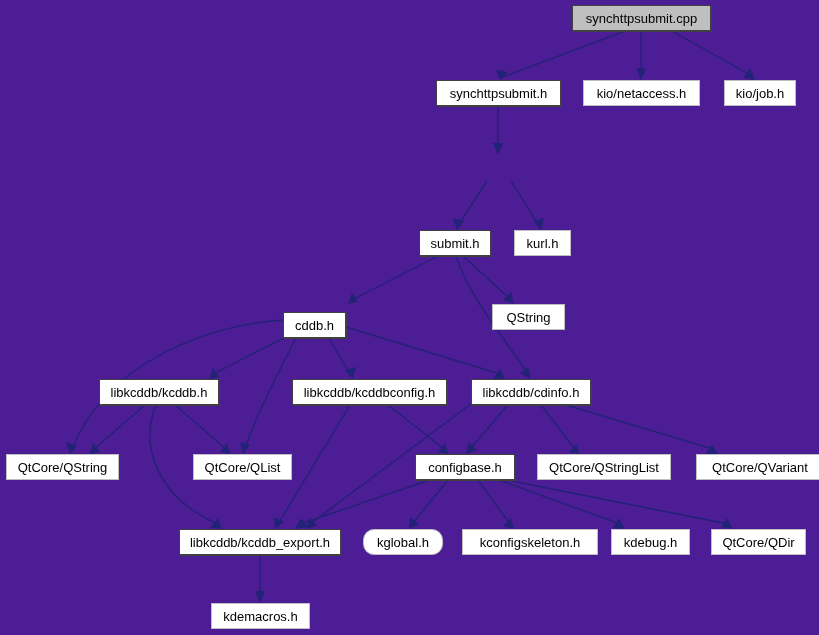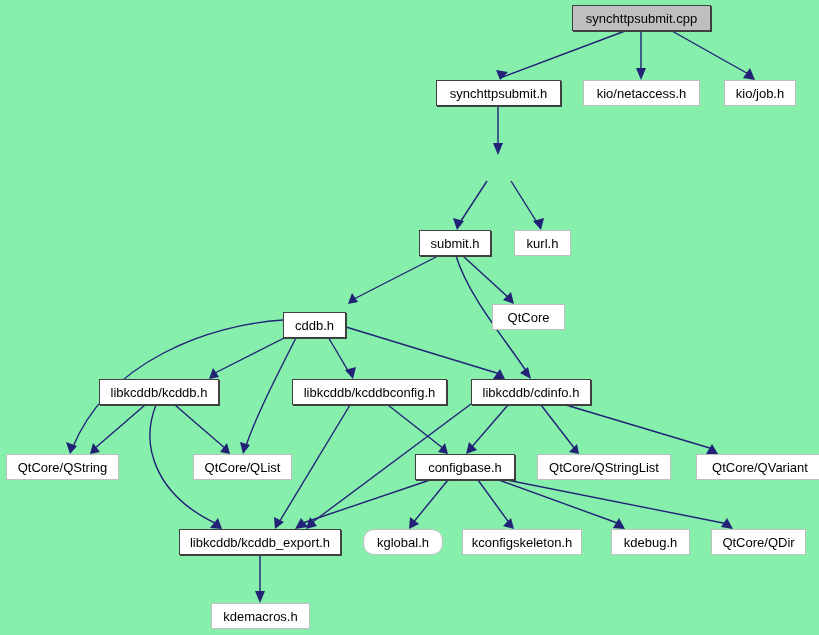--- a/index.html
+++ b/index.html
@@ -10,21 +10,21 @@
   body {
     width: 819px;
     height: 635px;
     font-family: "Liberation Sans", sans-serif;
     overflow: hidden;
   }
   #graph {
     position: relative;
     width: 819px;
     height: 635px;
-    background: #86efac;
+    background: #4c1d95;
   }
   #edge-layer {
     position: absolute;
     left: 0;
     top: 0;
     width: 819px;
     height: 635px;
   }
   .node {
     position: absolute;
@@ -190,21 +190,21 @@
     <div class="node strong" style="left: 419px; top: 230px; width: 72px; height: 26px;">
       <span class="node-label">submit.h</span>
     </div>
     <div class="node" style="left: 514px; top: 230px; width: 57px; height: 26px;">
       <span class="node-label">kurl.h</span>
     </div>
     <div class="node strong" style="left: 283px; top: 312px; width: 63px; height: 26px; align-items: center;">
       <span class="node-label">cddb.h</span>
     </div>
     <div class="node" style="left: 492px; top: 304px; width: 73px; height: 26px;">
-      <span class="node-label">QtCore</span>
+      <span class="node-label">QString</span>
     </div>
     <div class="node strong" style="left: 99px; top: 379px; width: 120px; height: 26px; align-items: center;">
       <span class="node-label">libkcddb/kcddb.h</span>
     </div>
     <div class="node strong" style="left: 292px; top: 379px; width: 155px; height: 26px;">
       <span class="node-label">libkcddb/kcddbconfig.h</span>
     </div>
     <div class="node strong" style="left: 471px; top: 379px; width: 120px; height: 26px;">
       <span class="node-label">libkcddb/cdinfo.h</span>
     </div>
@@ -222,21 +222,21 @@
     </div>
     <div class="node" style="left: 696px; top: 454px; width: 128px; height: 26px;">
       <span class="node-label">QtCore/QVariant</span>
     </div>
     <div class="node strong" style="left: 179px; top: 529px; width: 162px; height: 26px;">
       <span class="node-label">libkcddb/kcddb_export.h</span>
     </div>
     <div class="node" style="left: 363px; top: 529px; width: 80px; height: 26px; border-radius: 11px;">
       <span class="node-label">kglobal.h</span>
     </div>
-    <div class="node" style="left: 462px; top: 529px; width: 120px; height: 26px;">
+    <div class="node" style="left: 462px; top: 529px; width: 136px; height: 26px;">
       <span class="node-label">kconfigskeleton.h</span>
     </div>
     <div class="node" style="left: 611px; top: 529px; width: 79px; height: 26px;">
       <span class="node-label">kdebug.h</span>
     </div>
     <div class="node" style="left: 711px; top: 529px; width: 95px; height: 26px;">
       <span class="node-label">QtCore/QDir</span>
     </div>
     <div class="node" style="left: 211px; top: 603px; width: 99px; height: 26px;">
       <span class="node-label">kdemacros.h</span>

